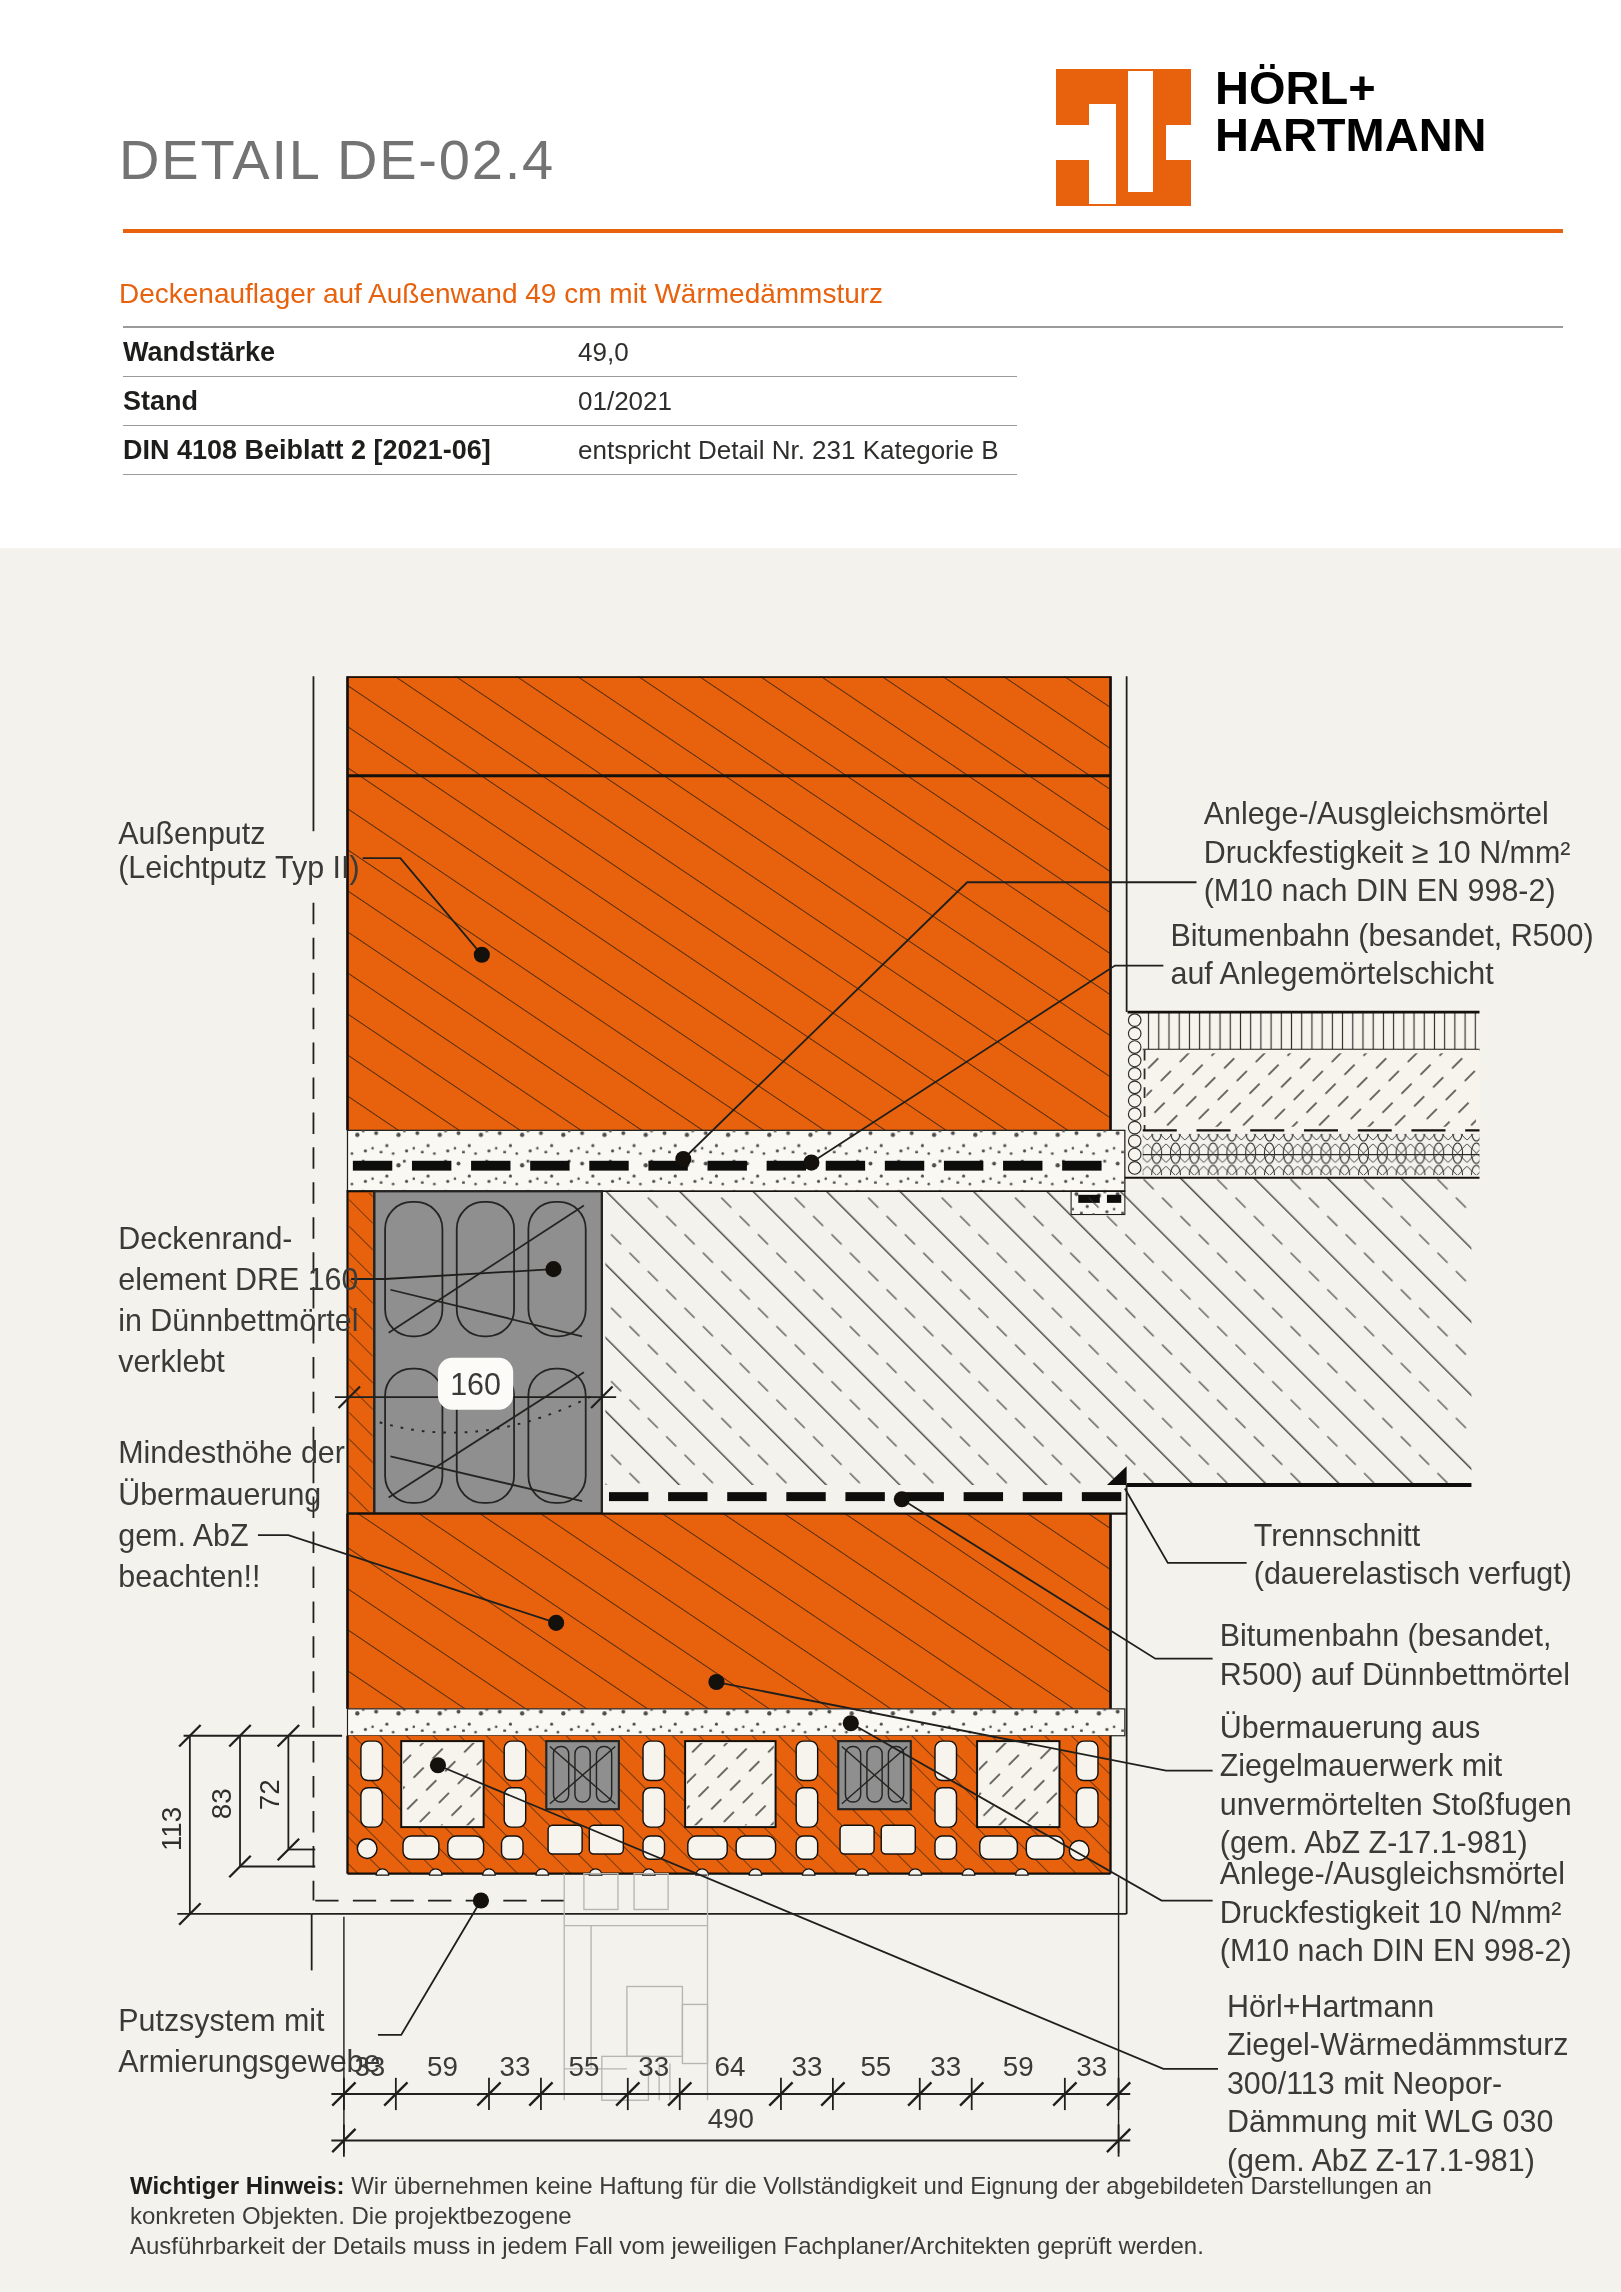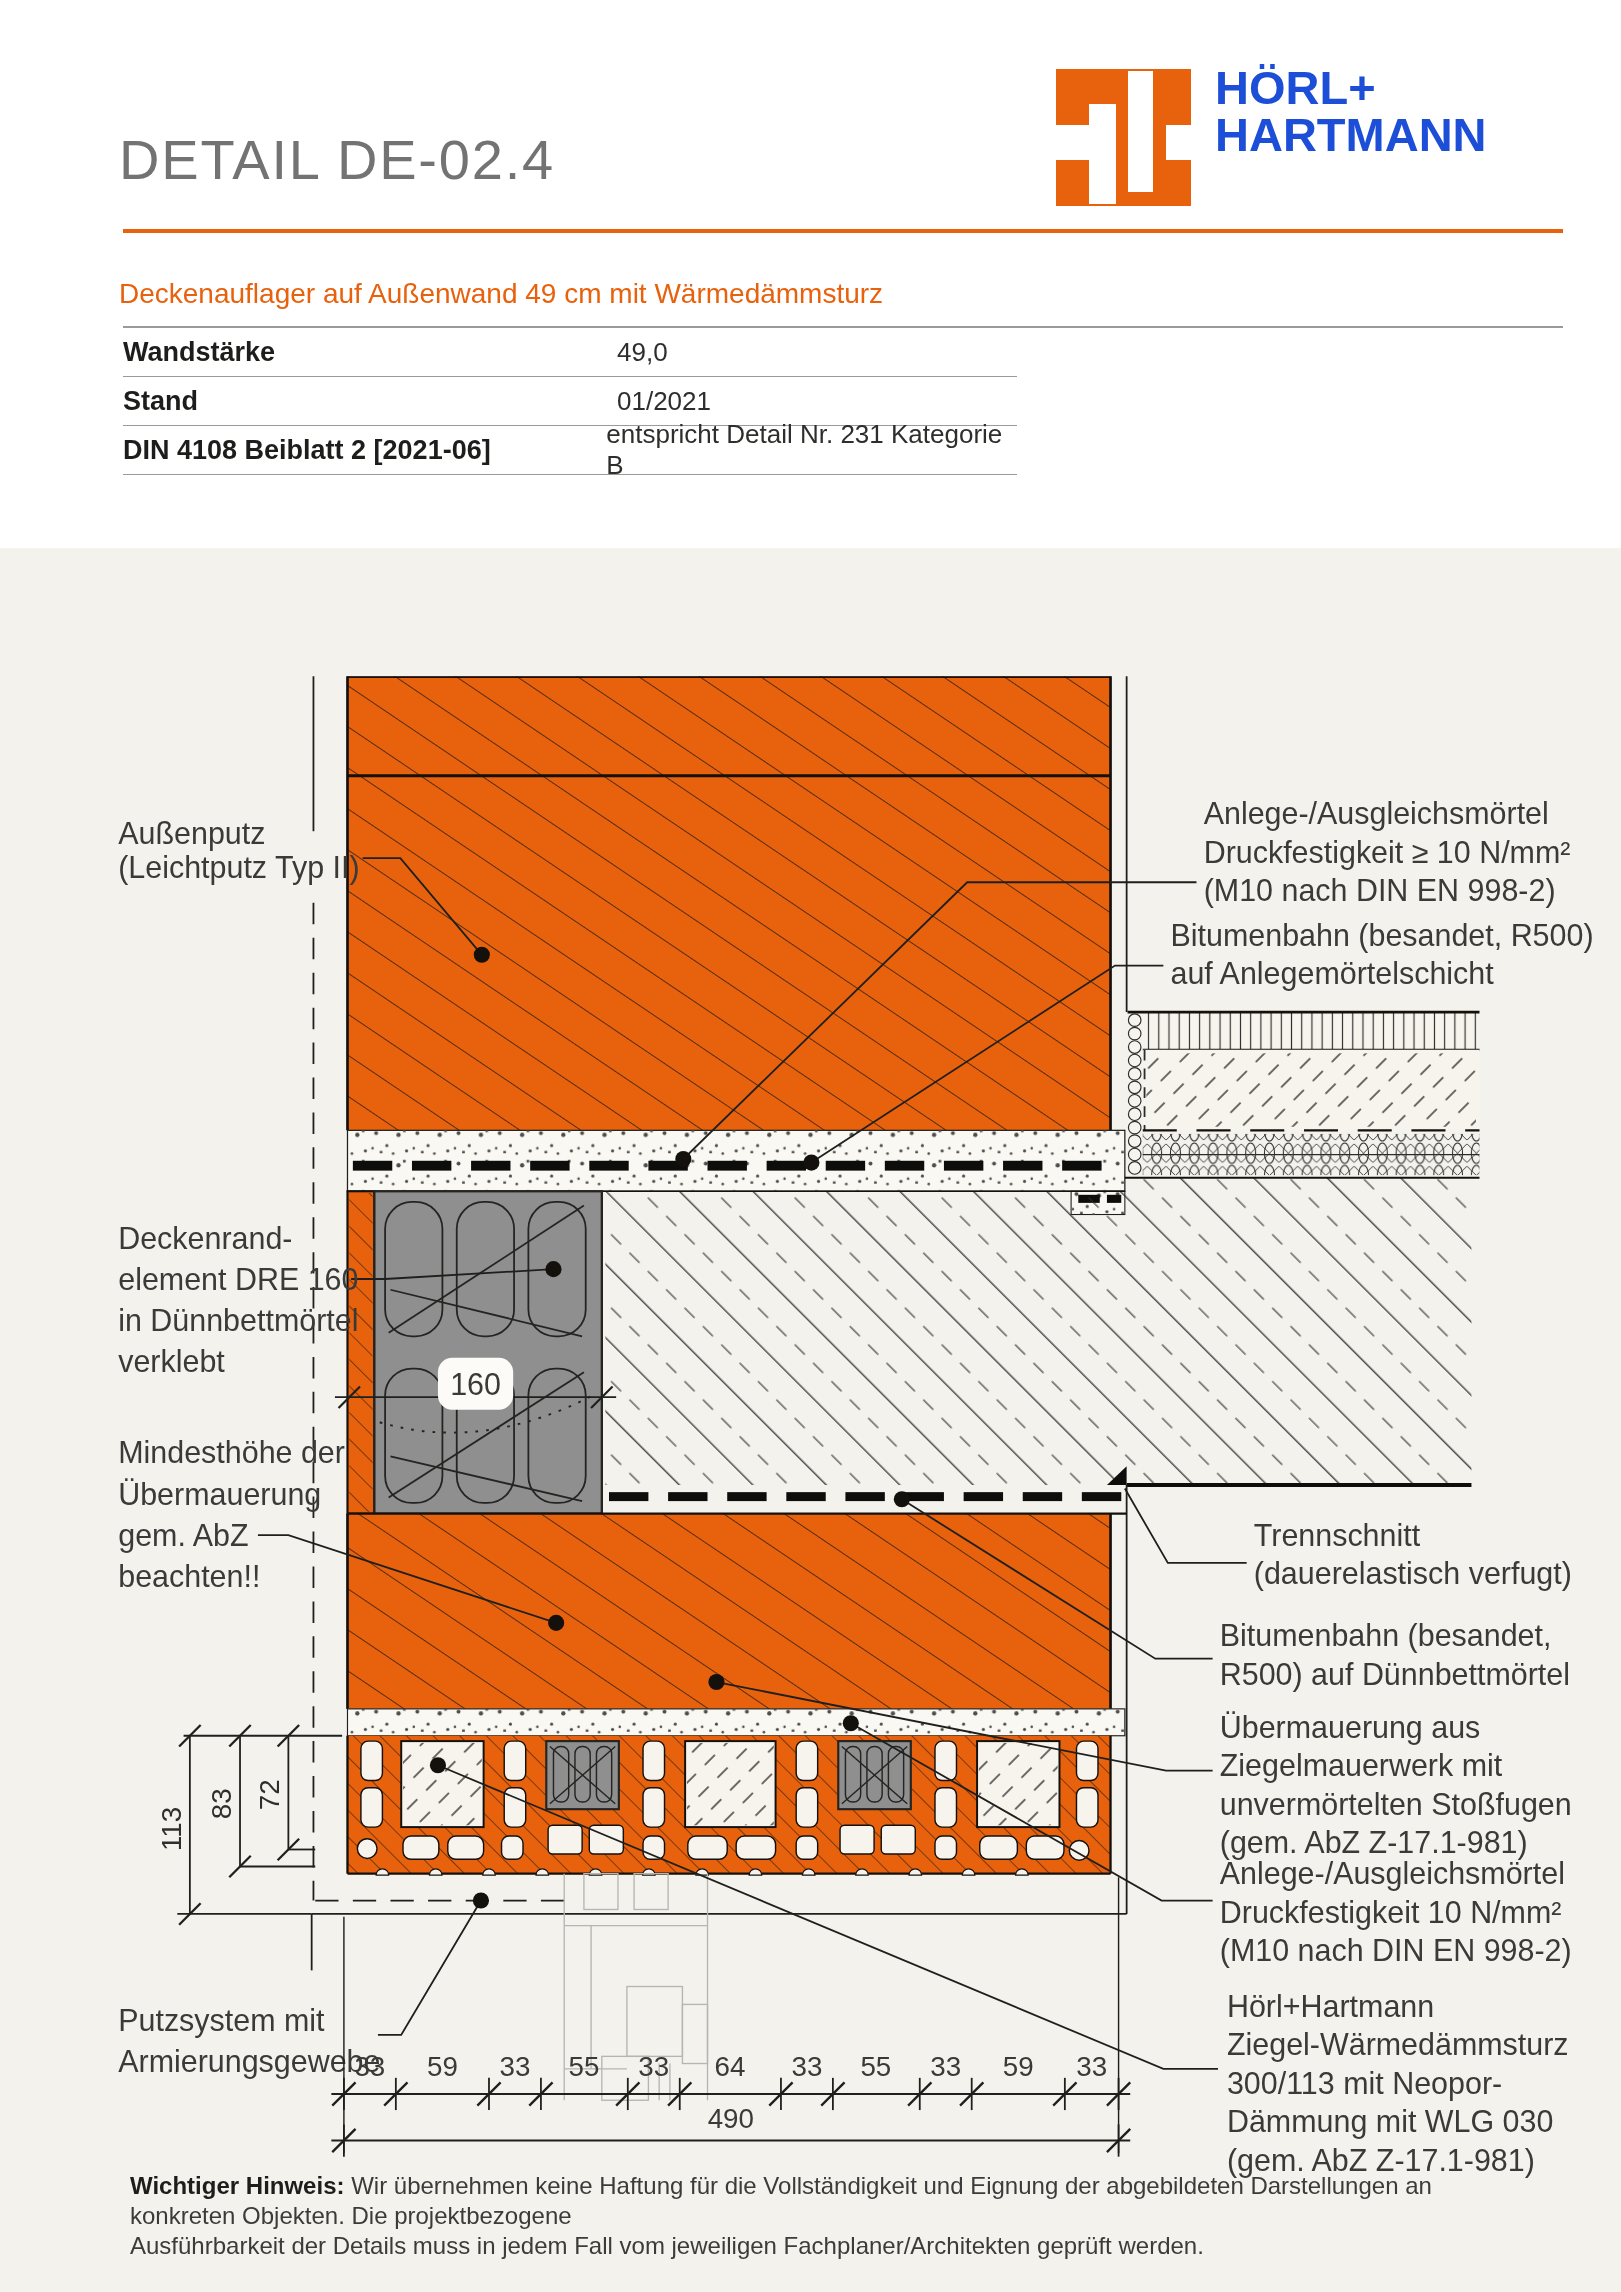--- a/index.html
+++ b/index.html
@@ -5,30 +5,30 @@
   html,body{margin:0;padding:0;background:#e9e7e2;}
   .page{position:relative;width:1621px;height:2293px;background:#ffffff;overflow:hidden;
         font-family:"Liberation Sans", sans-serif;}
   .hdr-title{position:absolute;left:119px;top:127px;font-size:56px;letter-spacing:1.8px;
              color:#737373;font-weight:400;}
   .rule-orange{position:absolute;left:123px;top:229px;width:1440px;height:3.6px;background:#e8610d;}
   .hdr-sub{position:absolute;left:119px;top:278px;font-size:28px;color:#e8610d;}
   .rule-thin{position:absolute;left:123px;top:326px;width:1440px;height:1.8px;background:#9a9a98;}
   .spec-table{position:absolute;left:123px;top:328px;width:894px;}
   .spec-row{display:flex;align-items:center;height:48px;border-bottom:1.8px solid #9a9a98;
-            font-size:27px;color:#1d1d1b;gap:39px;}
+            font-size:27px;color:#1d1d1b;}
   .spec-row .k{width:455px;font-weight:700;}
   .spec-row .v{font-weight:400;color:#2e2e2c;font-size:26px;}
   .logo-box{position:absolute;left:1056px;top:69px;width:135px;height:137px;background:#e8610d;}
   .logo-box .w{position:absolute;background:#ffffff;}
   .lw1{left:0px;top:56px;width:33px;height:35px;}
   .lw2{left:33px;top:35px;width:27px;height:100px;}
   .lw3{left:72px;top:1.8px;width:25px;height:121px;}
   .lw4{left:110px;top:56px;width:25px;height:35px;}
-  .logo-text{position:absolute;left:1215px;top:64px;color:#1d4ed8;font-weight:700;
+  .logo-text{position:absolute;left:1215px;top:64px;color:#000000;font-weight:700;
              font-size:47px;line-height:47px;letter-spacing:0px;}
   .draw-wrap{position:absolute;left:0;top:548px;width:1621px;height:1745px;}
   .footer{position:absolute;left:130px;top:2171px;width:1397px;font-size:24px;
           line-height:30px;color:#3b3b3a;}
   .footer b{color:#1d1d1b;}
   svg text{font-family:"Liberation Sans", sans-serif;fill:#3a3a38;}
   .lbl{font-size:34px;}
   .dim{font-size:31px;fill:#2e2e2c;}
 </style>
 </head>

